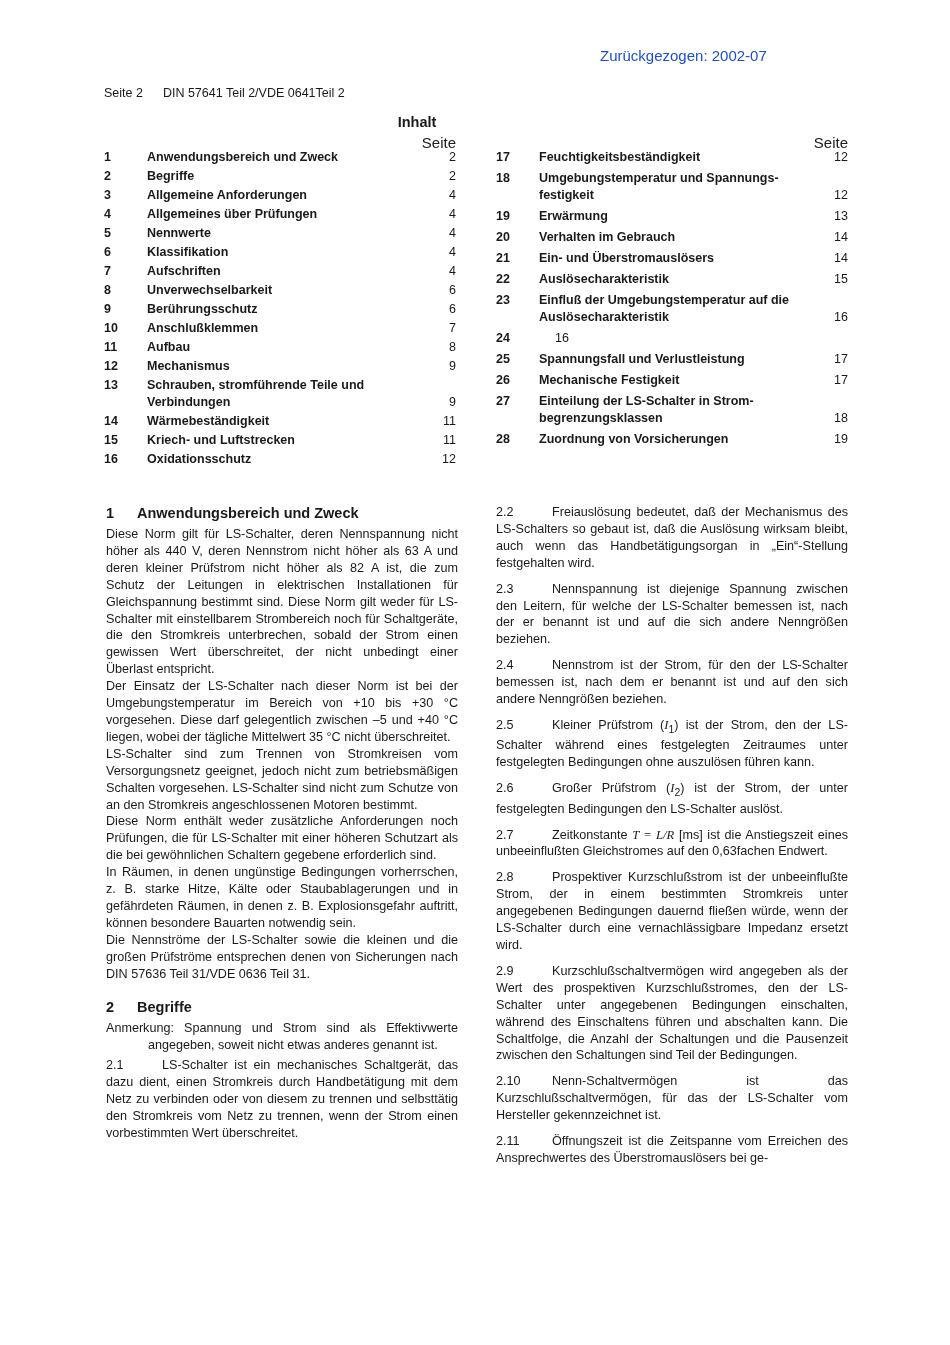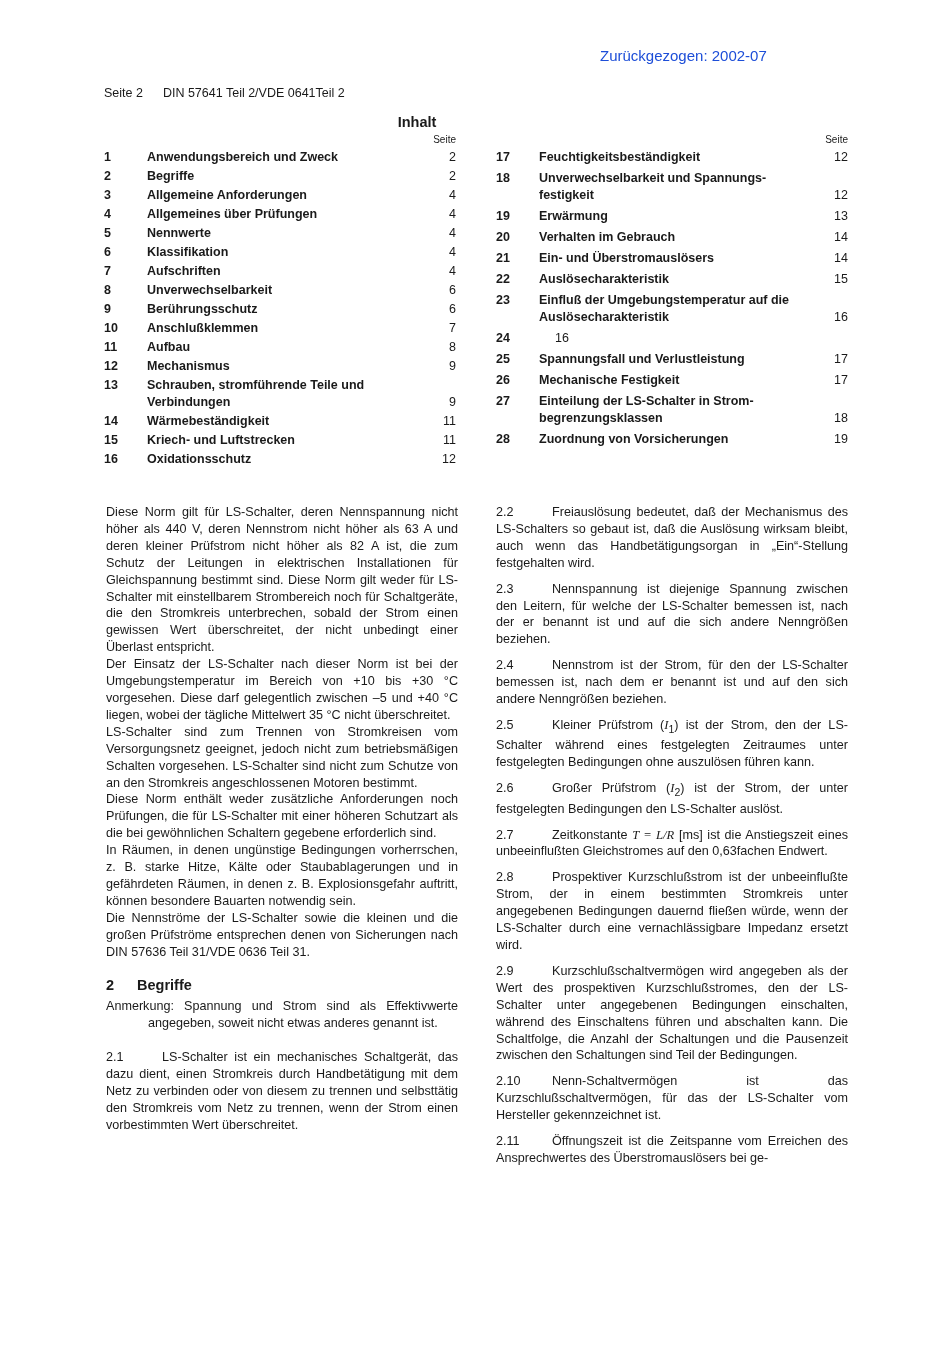--- a/index.html
+++ b/index.html
@@ -4,21 +4,21 @@
 <style>
   html, body { margin: 0; padding: 0; background: #ffffff; }
   body { width: 950px; height: 1345px; position: relative; font-family: "Liberation Sans", sans-serif; color: #1a1a1a; overflow: hidden; }
   .withdrawn { position: absolute; top: 47px; left: 600px; font-size: 15px; color: #1d4ed8; }
   .running-head { position: absolute; top: 86px; left: 104px; font-size: 12.5px; }
   .running-head span.gap { display: inline-block; width: 20px; }
   .toc-title { position: absolute; top: 114px; left: 0; width: 834px; text-align: center; font-weight: bold; font-size: 14.5px; }
   .toc-col { position: absolute; top: 134px; width: 352px; font-size: 12.5px; }
   .toc-col.left { left: 104px; }
   .toc-col.right { left: 496px; }
-  .seite-label { text-align: right; font-size: 10px; height: 15px; }
+  .seite-label { text-align: right; font-size: 15px; height: 15px; }
   .toc-entry { display: flex; align-items: flex-end; font-weight: bold; line-height: 17px; margin-bottom: 2px; }
   .toc-col.right .toc-entry { margin-bottom: 4px; }
   .toc-num { width: 43px; flex: none; align-self: flex-start; }
   .toc-text { flex: 1; }
   .toc-page { width: 30px; flex: none; text-align: right; font-weight: normal; }
   .col { position: absolute; top: 504px; width: 352px; font-size: 12.6px; line-height: 16.9px; text-align: justify; }
   .col.left { left: 106px; }
   .col.right { left: 496px; }
   h2 { font-size: 14.5px; font-weight: bold; margin: 0 0 4px 0; line-height: 18px; }
   h2 .num { display: inline-block; width: 31px; }
@@ -130,21 +130,21 @@
 <div class="toc-col right">
   <div class="seite-label">Seite</div>
   <div id="toc-right">
       <div class="toc-entry">
         <span class="toc-num">17</span>
         <span class="toc-text">Feuchtigkeitsbeständigkeit</span>
         <span class="toc-page">12</span>
       </div>
       <div class="toc-entry">
         <span class="toc-num">18</span>
-        <span class="toc-text">Unverwechselbarkeit und Spannungs-festigkeit</span>
+        <span class="toc-text">Umgebungstemperatur und Spannungs-festigkeit</span>
         <span class="toc-page">12</span>
       </div>
       <div class="toc-entry">
         <span class="toc-num">19</span>
         <span class="toc-text">Erwärmung</span>
         <span class="toc-page">13</span>
       </div>
       <div class="toc-entry">
         <span class="toc-num">20</span>
         <span class="toc-text">Verhalten im Gebrauch</span>
@@ -186,32 +186,33 @@
       </div>
       <div class="toc-entry">
         <span class="toc-num">28</span>
         <span class="toc-text">Zuordnung von Vorsicherungen</span>
         <span class="toc-page">19</span>
       </div>
     </div>
 </div>
 
 <div class="col left">
+  <h2><span class="num">1</span><span>Anwendungsbereich und Zweck</span></h2>
   <div id="sec1-paras">
       <p>Diese Norm gilt für LS-Schalter, deren Nennspannung nicht höher als 440 V, deren Nennstrom nicht höher als 63 A und deren kleiner Prüfstrom nicht höher als 82 A ist, die zum Schutz der Leitungen in elektrischen Installationen für Gleichspannung bestimmt sind. Diese Norm gilt weder für LS-Schalter mit einstellbarem Strombereich noch für Schaltgeräte, die den Stromkreis unterbrechen, sobald der Strom einen gewissen Wert überschreitet, der nicht unbedingt einer Überlast entspricht.</p>
       <p>Der Einsatz der LS-Schalter nach dieser Norm ist bei der Umgebungstemperatur im Bereich von +10 bis +30 °C vorgesehen. Diese darf gelegentlich zwischen –5 und +40 °C liegen, wobei der tägliche Mittelwert 35 °C nicht überschreitet.</p>
       <p>LS-Schalter sind zum Trennen von Stromkreisen vom Versorgungsnetz geeignet, jedoch nicht zum betriebsmäßigen Schalten vorgesehen. LS-Schalter sind nicht zum Schutze von an den Stromkreis angeschlossenen Motoren bestimmt.</p>
       <p>Diese Norm enthält weder zusätzliche Anforderungen noch Prüfungen, die für LS-Schalter mit einer höheren Schutzart als die bei gewöhnlichen Schaltern gegebene erforderlich sind.</p>
       <p>In Räumen, in denen ungünstige Bedingungen vorherrschen, z. B. starke Hitze, Kälte oder Staubablagerungen und in gefährdeten Räumen, in denen z. B. Explosionsgefahr auftritt, können besondere Bauarten notwendig sein.</p>
       <p>Die Nennströme der LS-Schalter sowie die kleinen und die großen Prüfströme entsprechen denen von Sicherungen nach DIN 57636 Teil 31/VDE 0636 Teil 31.</p>
     </div>
 
   <h2 class="sec2"><span class="num">2</span><span>Begriffe</span></h2>
   <p class="note">Anmerkung: Spannung und Strom sind als Effektivwerte angegeben, soweit nicht etwas anderes genannt ist.</p>
-  <div id="defs-left" style="margin-top:17px">
+  <div id="defs-left" style="margin-top:3px">
       <p class="def"><span class="defnum">2.1</span><span class="term">LS-Schalter</span><span> ist ein mechanisches Schaltgerät, das dazu dient, einen Stromkreis durch Handbetätigung mit dem Netz zu verbinden oder von diesem zu trennen und selbsttätig den Stromkreis vom Netz zu trennen, wenn der Strom einen vorbestimmten Wert überschreitet.</span></p>
     </div>
 </div>
 
 <div class="col right">
   <div id="defs-right">
       <p class="def"><span class="defnum">2.2</span><span class="term">Freiauslösung</span><span> bedeutet, daß der Mechanismus des LS-Schalters so gebaut ist, daß die Auslösung wirksam bleibt, auch wenn das Handbetätigungsorgan in „Ein“-Stellung festgehalten wird.</span></p>
       <p class="def"><span class="defnum">2.3</span><span class="term">Nennspannung</span><span> ist diejenige Spannung zwischen den Leitern, für welche der LS-Schalter bemessen ist, nach der er benannt ist und auf die sich andere Nenngrößen beziehen.</span></p>
       <p class="def"><span class="defnum">2.4</span><span class="term">Nennstrom</span><span> ist der Strom, für den der LS-Schalter bemessen ist, nach dem er benannt ist und auf den sich andere Nenngrößen beziehen.</span></p>
       <p class="def"><span class="defnum">2.5</span><span class="term">Kleiner Prüfstrom</span> (<span class="math">I</span><sub>1</sub>)<span> ist der Strom, den der LS-Schalter während eines festgelegten Zeitraumes unter festgelegten Bedingungen ohne auszulösen führen kann.</span></p>

